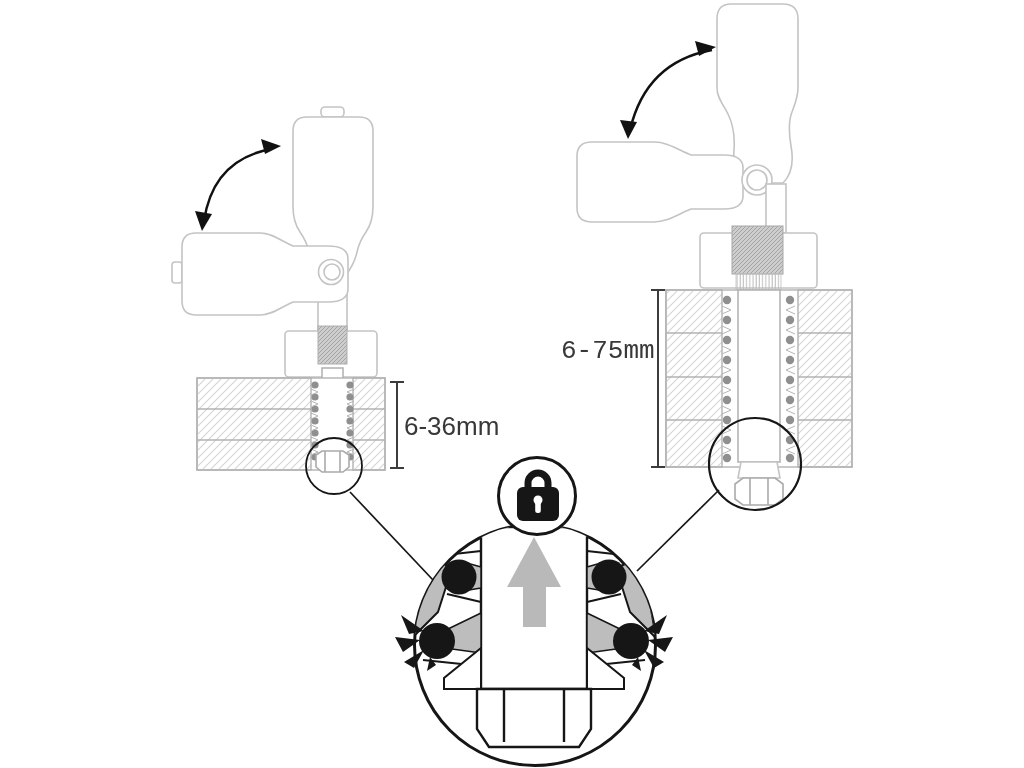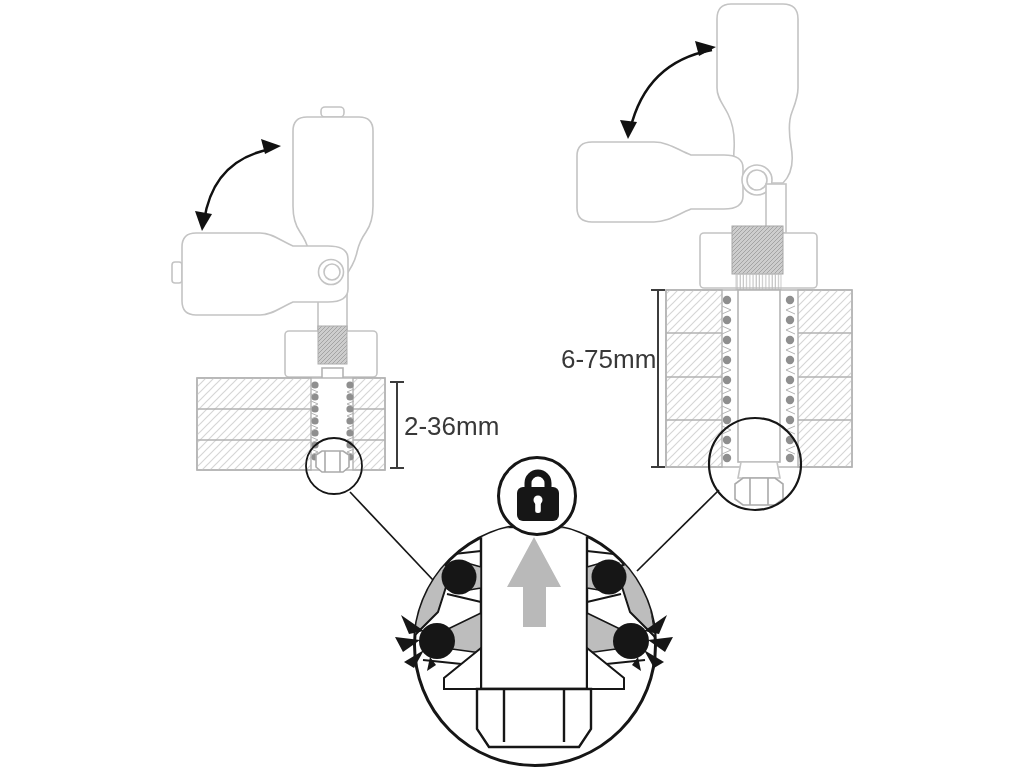--- a/index.html
+++ b/index.html
@@ -251,16 +251,16 @@
     <circle cx="537" cy="496" r="38.5" fill="#ffffff" stroke="#161616" stroke-width="3"></circle>
     <g>
       <path d="M528,490 L528,483 A10,10 0 0 1 548,483 L548,490" fill="none" stroke="#161616" stroke-width="7"></path>
       <rect x="517" y="487" width="42" height="34" rx="6" fill="#161616"></rect>
       <circle cx="538" cy="500" r="4.5" fill="#ffffff"></circle>
       <rect x="535.2" y="500" width="5.6" height="13" rx="2.5" fill="#ffffff"></rect>
     </g>
   </g>
 </svg>
 
-<div class="dim-label" style="left:404px; top:413px;">2-36mm</div>
-<div class="dim-label" style="left:561px; top:346px;">6-75mm</div>
+<div class="dim-label" style="left:404px; top:413px;">6-36mm</div>
+<div class="dim-label" style="left:561px; top:338px;font-family:Liberation Mono, monospace;">6-75mm</div>
 
 </div>
 
 </body></html>

